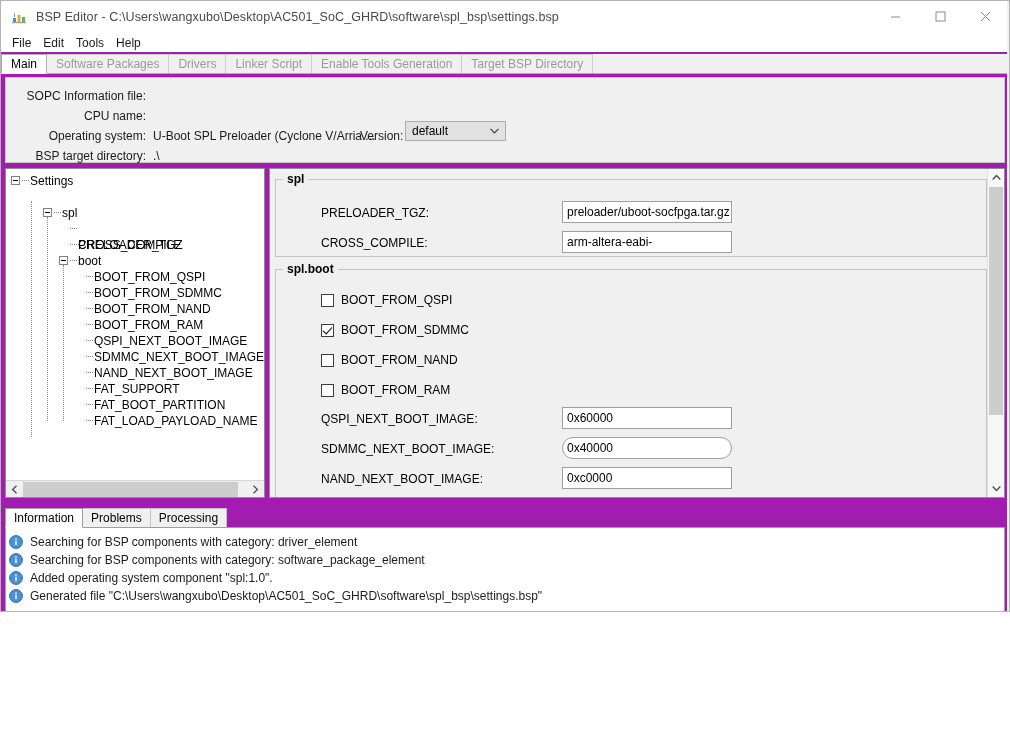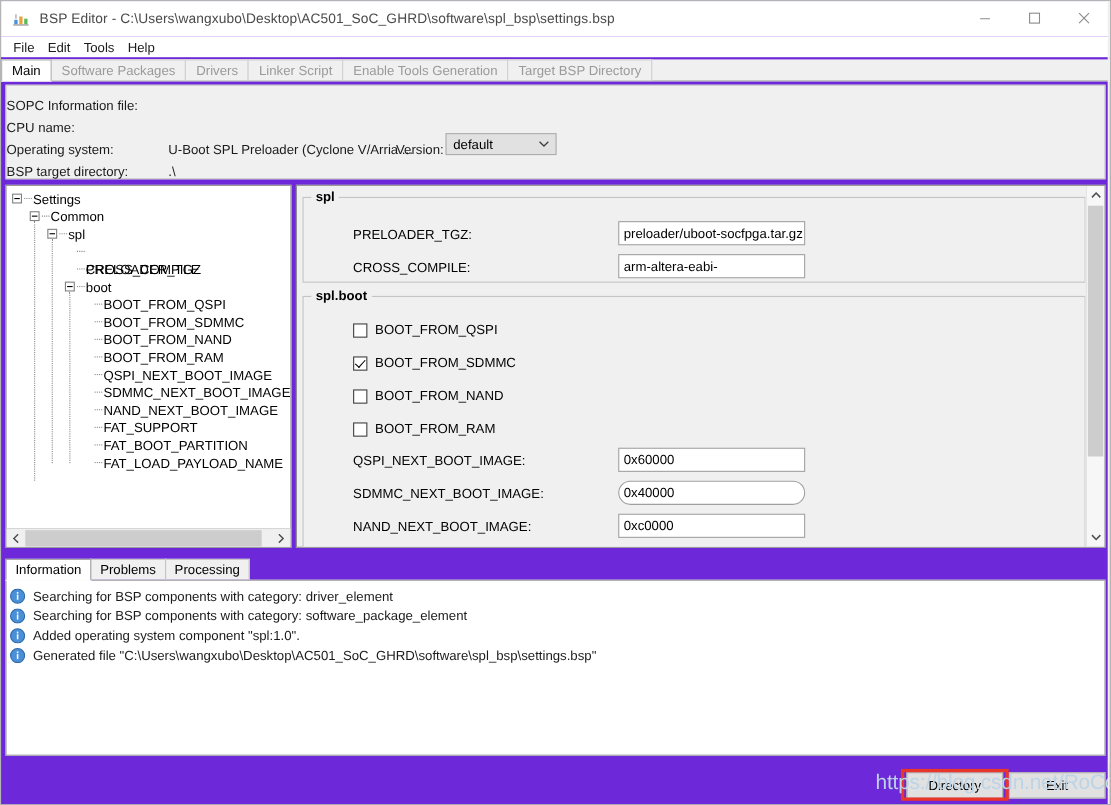--- a/index.html
+++ b/index.html
@@ -4,22 +4,22 @@
 <style>
   html, body {
     margin: 0; padding: 0;
     width: 1010px; height: 732px;
     overflow: hidden;
     background: #ffffff;
     font-family: "Liberation Sans", sans-serif;
   }
   #app {
     position: relative;
-    width: 1010px; height: 732px;
-    background: #6d28d9;
+    width: 1010px; height: 612px;
+    background: #a21caf;
     border: 1px solid #b4b4b4;
     box-sizing: border-box;
     overflow: hidden;
   }
 
   
   #titlebar {
     position: absolute; left: 0; top: 0;
     width: 1008px; height: 32px;
     background: #ffffff;
@@ -95,21 +95,21 @@
     background: #f0f0f0;
     border: 1px solid #c8c8c8;
     box-sizing: border-box;
   }
   .sopc-row {
     position: absolute; left: 0; height: 20px;
     display: flex; align-items: center;
     font-size: 12px; color: #1b1b1b;
   }
   .sopc-label {
-    width: 140px; padding-right: 7px;
+    width: 140px; text-align: right; padding-right: 7px;
     white-space: nowrap;
   }
   .sopc-value { white-space: nowrap; }
   #version-label {
     position: absolute; left: 354px; font-size: 12px; color: #1b1b1b;
   }
   #version-combo {
     position: absolute; left: 404px; top: 120px;
     width: 101px; height: 20px;
     background: #e1e1e1;
@@ -414,25 +414,20 @@
     </div>
   </div>
 
   <div id="tree-panel">
     <div id="tree-inner">
         <div class="tnode" style="top: 4px; position: absolute; left: 0px; width: 100%;">
           <span class="expander" style="left: 5px;"></span>
           <span class="dots" style="left: 16px; width: 7px;"></span>
           <span class="tlabel" style="left: 24px;">Settings</span>
         </div>
-        <div class="tnode" style="top: 20px; position: absolute; left: 0px; width: 100%;">
-          <span class="expander" style="left: 21px;"></span>
-          <span class="dots" style="left: 32px; width: 7px;"></span>
-          <span class="tlabel" style="left: 40px;">Common</span>
-        </div>
         <div class="tnode" style="top: 36px; position: absolute; left: 0px; width: 100%;">
           <span class="expander" style="left: 37px;"></span>
           <span class="dots" style="left: 48px; width: 7px;"></span>
           <span class="tlabel" style="left: 56px;">spl</span>
         </div>
         <div class="tnode" style="top: 52px; position: absolute; left: 0px; width: 100%;">
           <span class="dots" style="left: 64px; width: 7px;"></span>
           <span class="tlabel" style="left: 72px; margin-top: 16px;">PRELOADER_TGZ</span>
         </div>
         <div class="tnode" style="top: 68px; position: absolute; left: 0px; width: 100%;">

